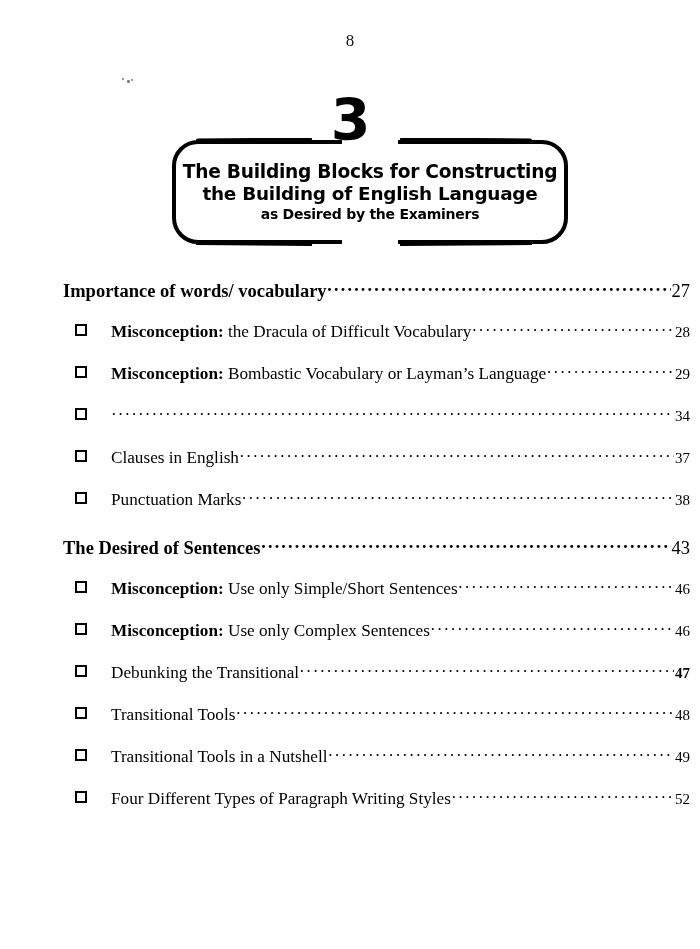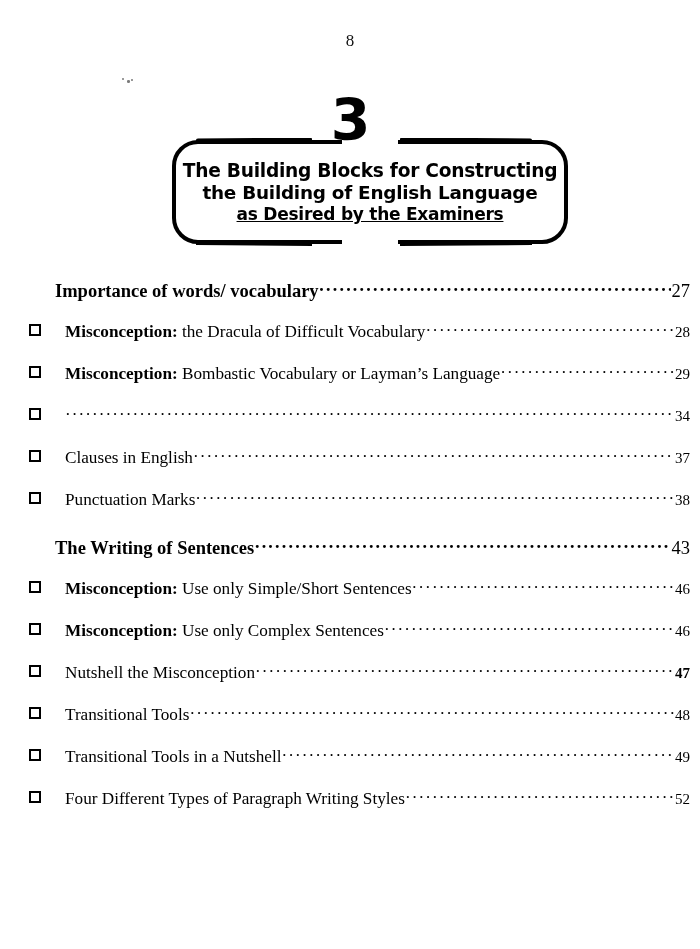--- a/index.html
+++ b/index.html
@@ -143,21 +143,21 @@
     font-weight: 700;
     font-size: 18.6px;
     line-height: 1.24;
     letter-spacing: -0.25px;
     color: #000;
     text-align: center;
     white-space: nowrap;
   }
   .banner-title .bl { display: block; }
   .banner-title .bl.l2 { font-size: 18.4px; }
-  .banner-title .bl.l3 { font-size: 17px; text-decoration: underline; }
+  .banner-title .bl.l3 { font-size: 14px; }
 
   
   .toc {
     position: absolute;
     left: 0;
     top: 281px;
     width: 700px;
   }
 
   .toc-row {
@@ -165,25 +165,26 @@
     display: flex;
     align-items: baseline;
     padding: 0 10px 0 55px;
     box-sizing: border-box;
   }
 
   .toc-row.section {
     height: 41px;
     font-weight: 700;
     font-size: 18.5px;
+    margin-left: 8px;
   }
   .toc-row.item {
     height: 42px;
     font-size: 17.2px;
-    padding-left: 29px;
+    padding-left: 75px;
   }
 
   .checkbox {
     flex: 0 0 auto;
     width: 12px;
     height: 12px;
     border: 2.4px solid #000;
     box-sizing: border-box;
     margin-right: 24px;
     position: relative;
@@ -293,39 +294,39 @@
       <span class="leader">···················································································································································································</span>
       <span class="page-num">37</span>
     </div>
     <div class="toc-row item">
       <span class="checkbox"></span>
       <span class="entry-title">Punctuation Marks</span>
       <span class="leader">···················································································································································································</span>
       <span class="page-num">38</span>
     </div>
     <div class="toc-row section s2">
-      <span class="entry-title">The Writing of Sentences</span>
+      <span class="entry-title">The Desired of Sentences</span>
       <span class="leader">···················································································································································································</span>
       <span class="page-num strong">43</span>
     </div>
     <div class="toc-row item">
       <span class="checkbox"></span>
       <span class="entry-title"><span class="em">Misconception:</span> Use only Simple/Short Sentences</span>
       <span class="leader">···················································································································································································</span>
       <span class="page-num">46</span>
     </div>
     <div class="toc-row item">
       <span class="checkbox"></span>
       <span class="entry-title"><span class="em">Misconception:</span> Use only Complex Sentences</span>
       <span class="leader">···················································································································································································</span>
       <span class="page-num">46</span>
     </div>
     <div class="toc-row item">
       <span class="checkbox"></span>
-      <span class="entry-title">Nutshell the Misconception </span>
+      <span class="entry-title">Debunking the Transitional </span>
       <span class="leader">···················································································································································································</span>
       <span class="page-num strong">47</span>
     </div>
     <div class="toc-row item">
       <span class="checkbox"></span>
       <span class="entry-title">Transitional Tools</span>
       <span class="leader">···················································································································································································</span>
       <span class="page-num">48</span>
     </div>
     <div class="toc-row item">

